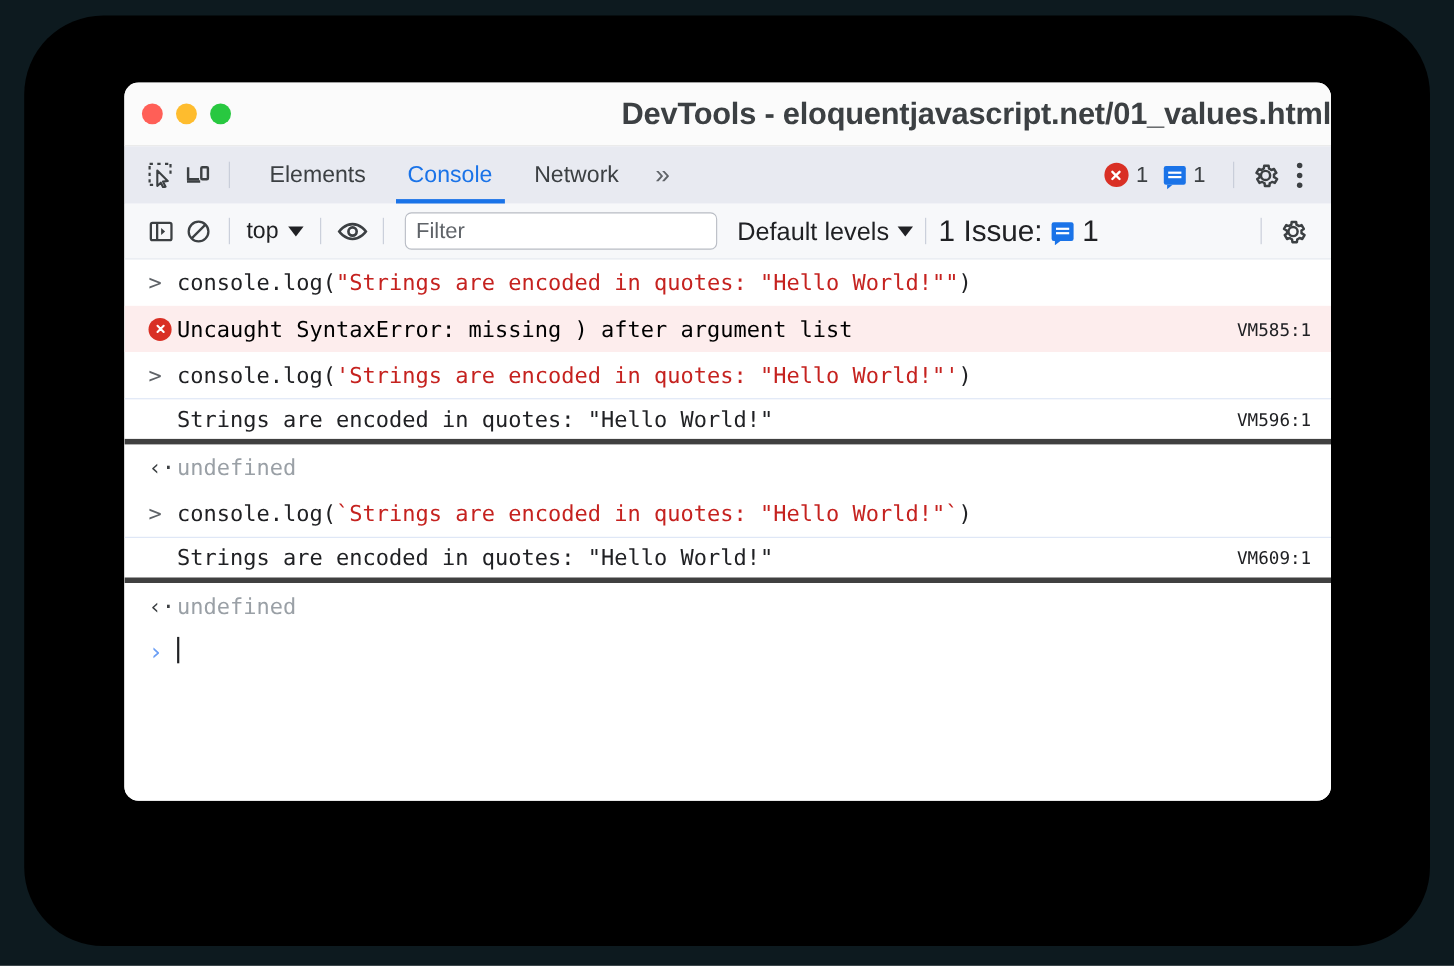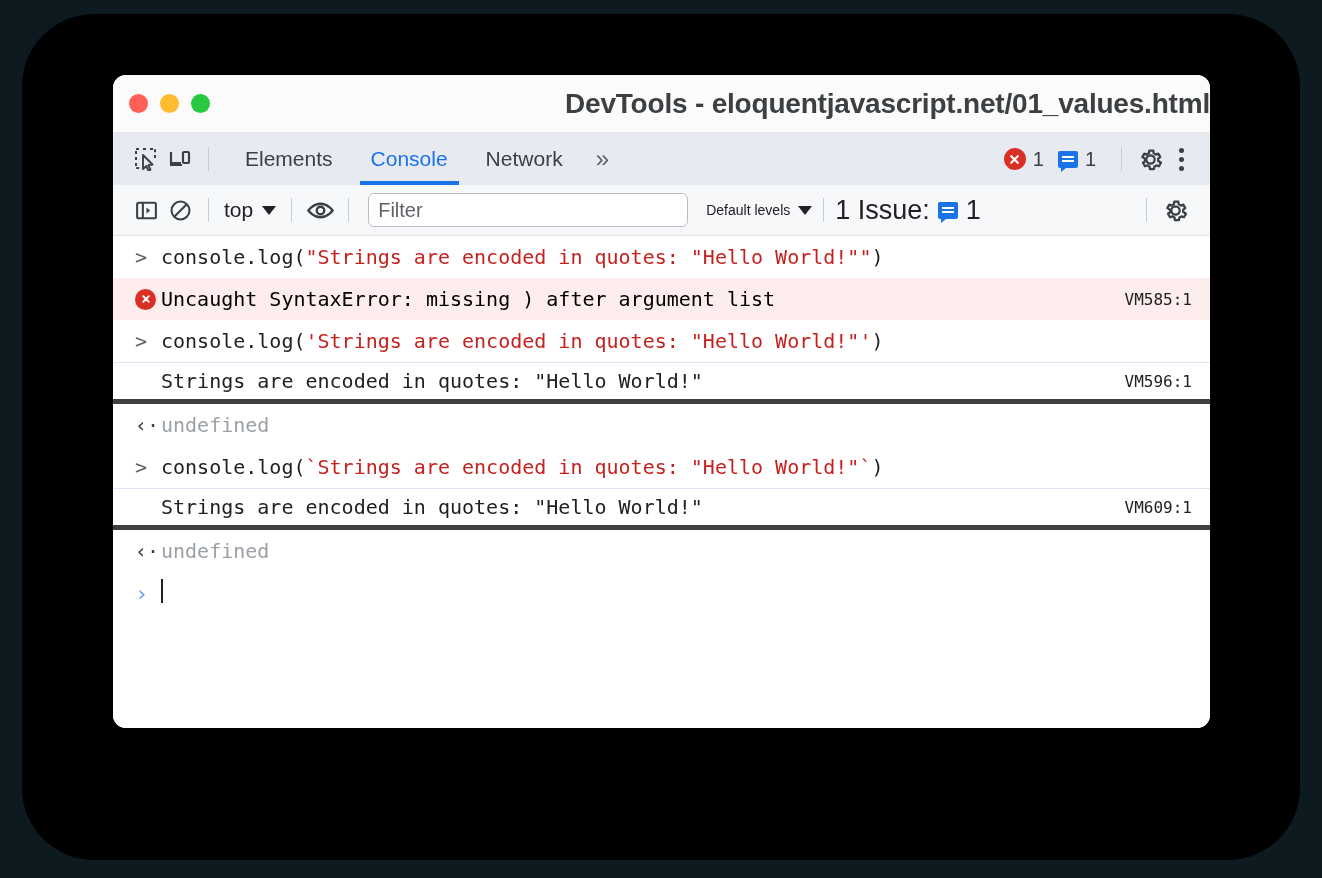--- a/index.html
+++ b/index.html
@@ -208,39 +208,39 @@
     color: #202124;
     padding: 0 4px;
   }
   .caret {
     width: 0; height: 0;
     border-left: 7px solid transparent;
     border-right: 7px solid transparent;
     border-top: 9px solid #202124;
   }
   .filter-input {
-    width: 320px;
+    width: 284px;
     height: 34px;
     border: 1px solid #b8bcc4;
     border-radius: 6px;
     background: #ffffff;
     font-size: 20px;
     font-family: "Liberation Sans", sans-serif;
     color: #202124;
     padding: 0 9px;
     margin-left: 8px;
     box-sizing: border-box;
     outline: none;
   }
   .filter-input::placeholder { color: #5f6368; }
   .levels {
     display: flex;
     align-items: center;
     gap: 8px;
-    font-size: 14px;
+    font-size: 23px;
     color: #202124;
     margin-left: 18px;
   }
   .issues {
     display: flex;
     align-items: center;
     gap: 8px;
     font-size: 27px;
     color: #202124;
   }

